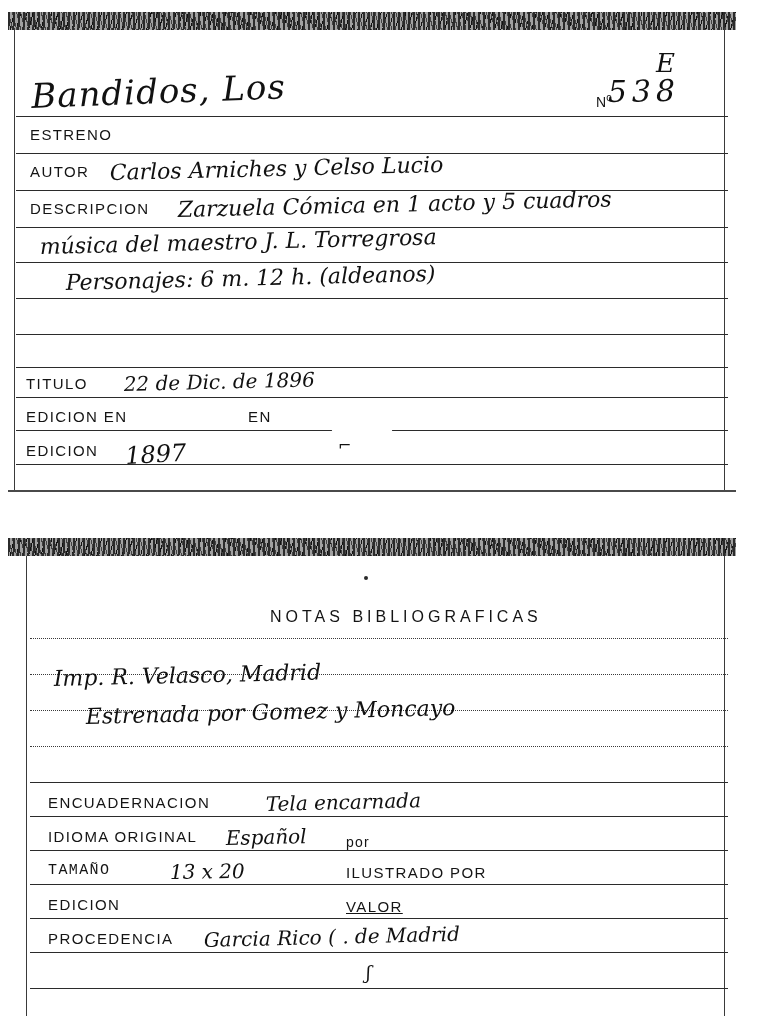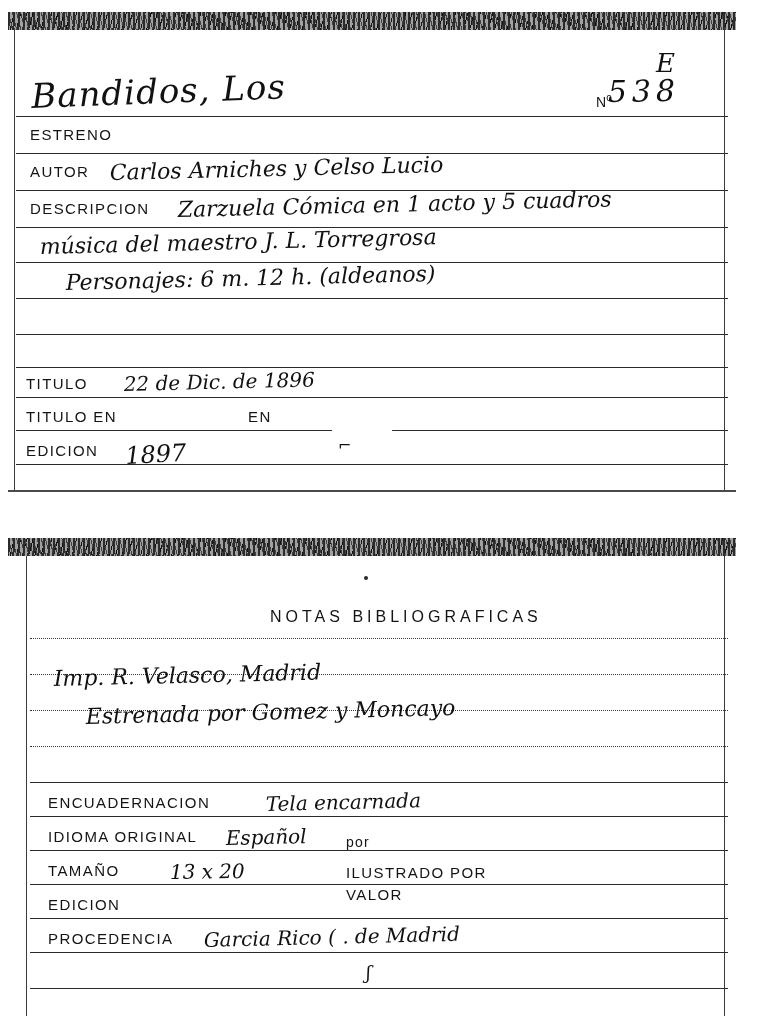--- a/index.html
+++ b/index.html
@@ -165,21 +165,21 @@
 
       <div class="printed" style="left:22px; top:188px;">DESCRIPCION</div>
       <div class="hand mid rot-2" style="left:170px; top:185px;">Zarzuela Cómica en 1 acto y 5 cuadros</div>
 
       <div class="hand mid rot-2" style="left:32px; top:222px;">música del maestro J. L. Torregrosa</div>
       <div class="hand mid rot-2" style="left:58px; top:258px;">Personajes: 6 m. 12 h. (aldeanos)</div>
 
       <div class="printed" style="left:18px; top:363px;">TITULO</div>
       <div class="hand sm rot-2" style="left:116px; top:360px;">22 de Dic. de 1896</div>
 
-      <div class="printed" style="left:18px; top:396px;">TITULO EN</div>
+      <div class="printed" style="left:18px; top:396px;">EDICION EN</div>
       <div class="printed" style="left:240px; top:396px;">EN</div>
 
       <div class="smudge" style="left:322px; top:388px; width:64px; height:46px;"></div>
       <div class="hand tiny" style="left:330px; top:424px; font-size:16px;">⌐</div>
 
       <div class="printed" style="left:18px; top:430px;">EDICION</div>
       <div class="hand sm rot-3" style="left:118px; top:430px; font-size:24px;">1897</div>
     </div>
 
     <div class="band" style="top:478px;"></div>
@@ -212,26 +212,26 @@
       <div class="hand mid rot-2" style="left:46px; top:128px;">Imp. R. Velasco, Madrid</div>
       <div class="hand mid rot-2" style="left:78px; top:166px;">Estrenada por Gomez y Moncayo</div>
 
       <div class="printed" style="left:40px; top:256px;">ENCUADERNACION</div>
       <div class="hand sm rot-2" style="left:258px; top:254px;">Tela encarnada</div>
 
       <div class="printed" style="left:40px; top:290px;">IDIOMA ORIGINAL</div>
       <div class="hand sm rot-2" style="left:218px; top:288px;">Español</div>
       <div class="printed small" style="left:338px; top:296px;">por</div>
 
-      <div class="printed" style="left:40px; top:324px;">TAMAÑO</div>
+      <div class="printed" style="left:40px; top:324px;font-family:Liberation Mono, monospace;">TAMAÑO</div>
       <div class="hand sm rot-4" style="left:162px; top:322px;">13 x 20</div>
       <div class="printed" style="left:338px; top:326px;">ILUSTRADO POR</div>
 
       <div class="printed" style="left:40px; top:358px;">EDICION</div>
-      <div class="printed" style="left:338px; top:348px;">VALOR</div>
+      <div class="printed" style="left:338px; top:360px;text-decoration:underline;">VALOR</div>
 
       <div class="printed" style="left:40px; top:392px;">PROCEDENCIA</div>
       <div class="hand sm rot-2" style="left:196px; top:390px;">Garcia Rico ( . de Madrid</div>
       <div class="hand tiny" style="left:358px; top:424px; font-size:18px;">ʃ</div>
     </div>
   </div>
 
 </div>
 
 </body></html>

